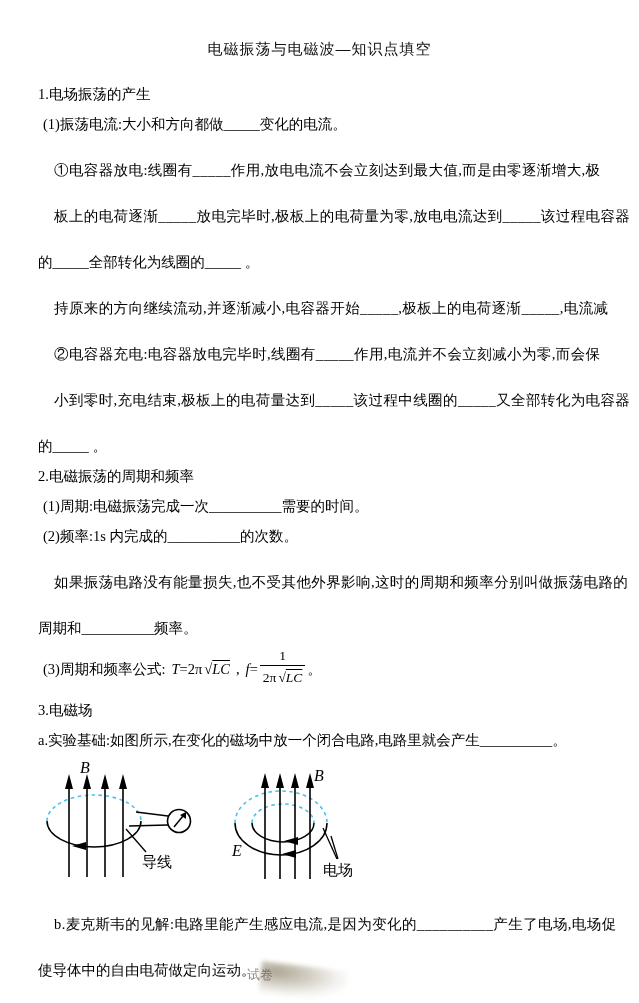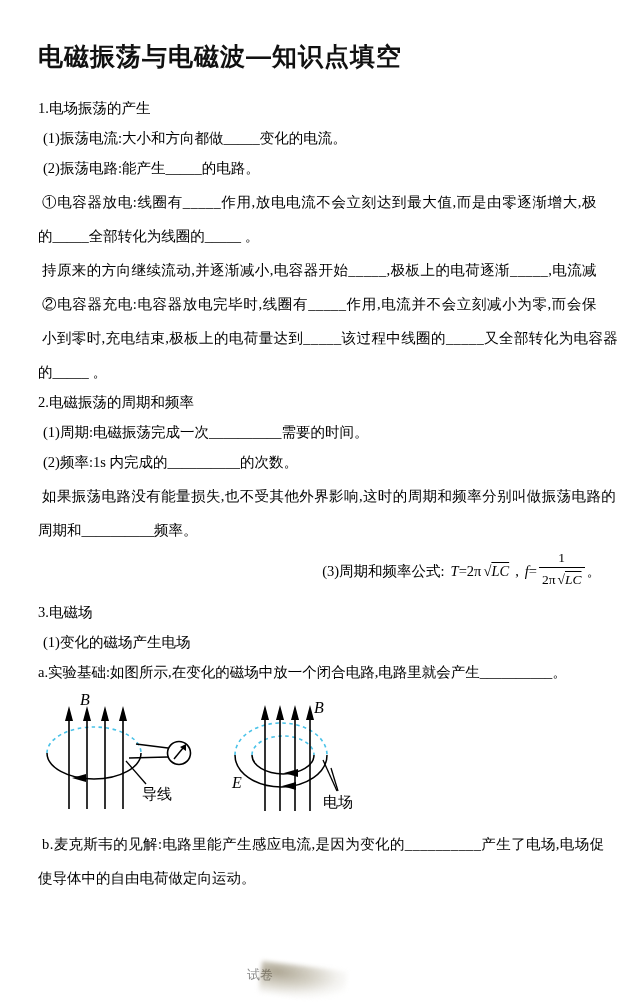--- a/index.html
+++ b/index.html
@@ -9,49 +9,48 @@
     background:#ffffff;
     color:#000;
     font-family:"Liberation Serif","DejaVu Serif",serif;
     font-size:14.5px;
     position:relative;
     overflow:hidden;
   }
   .content { padding:40px 38px 0 38px; }
   .title {
     font-family:"Liberation Sans","DejaVu Sans",sans-serif;
-    font-weight:700;
-    font-size:25px;
-    text-align:left;
+    font-weight:400;
+    font-size:15px;
+    text-align:center;
     margin:0 0 20px 0;
     letter-spacing:1px;
     color:#111;
   }
   p.line {
     margin:0; padding:0;
     line-height:30px;
     white-space:nowrap;
   }
   p.jline {
-    margin:4px; padding:0;
+    margin:16px; padding:0;
     line-height:30px;
     text-align:justify;
     text-align-last:justify;
     white-space:nowrap;
     letter-spacing:0.4px;
   }
   p.sub { padding-left:5px; }
   .it { font-style:italic; }
   
   .formula-line {
     height:52px;
     display:flex;
     align-items:center;
     margin:0;
-    justify-content:flex-end;
   }
   .formula-line .gap { width:6px; display:inline-block; }
   .radicand { text-decoration:overline; font-style:italic; }
   .radical { margin-left:2px; }
   .frac {
     display:inline-flex;
     flex-direction:column;
     text-align:center;
     font-size:13.5px;
     line-height:1.25;
@@ -92,23 +91,23 @@
 </style>
 </head>
 <body>
 
 <div class="content">
 
   <h1 class="title">电磁振荡与电磁波—知识点填空</h1>
 
   <p class="line">1.电场振荡的产生</p>
   <p class="line sub">(1)振荡电流:大小和方向都做_____变化的电流。</p>
-  <p class="line sub">(2)振荡电路:能产生_____的电路。</p>
 
   <p class="jline">①电容器放电:线圈有_____作用,放电电流不会立刻达到最大值,而是由零逐渐增大,极</p>
+  <p class="jline">板上的电荷逐渐_____放电完毕时,极板上的电荷量为零,放电电流达到_____该过程电容器</p>
   <p class="line">的_____全部转化为线圈的_____ 。</p>
 
   <p class="jline">持原来的方向继续流动,并逐渐减小,电容器开始_____,极板上的电荷逐渐_____,电流减</p>
   <p class="jline">②电容器充电:电容器放电完毕时,线圈有_____作用,电流并不会立刻减小为零,而会保</p>
   <p class="jline">小到零时,充电结束,极板上的电荷量达到_____该过程中线圈的_____又全部转化为电容器</p>
   <p class="line">的_____ 。</p>
 
   <p class="line">2.电磁振荡的周期和频率</p>
   <p class="line sub">(1)周期:电磁振荡完成一次__________需要的时间。</p>
   <p class="line sub">(2)频率:1s 内完成的__________的次数。</p>
@@ -126,21 +125,20 @@
     <span class="it">f</span>
       <span>=</span>
     <span class="frac">
         <span class="num">1</span>
         <span class="den"><span>2π</span><span class="radical">√</span><span class="radicand">LC</span></span>
       </span>
     <span>。</span>
   </p>
 
   <p class="line">3.电磁场</p>
-  <p class="line sub">(1)变化的磁场产生电场</p>
   <p class="line">a.实验基础:如图所示,在变化的磁场中放一个闭合电路,电路里就会产生__________。</p>
 
   <div class="figures">
     <svg width="565" height="130" viewBox="0 0 565 130">
 
       <g>
 
         <path d="M 7 62 A 47 26 0 0 1 101 62" fill="none" stroke-width="1.6" stroke-dasharray="3.5,3.5" stroke="#49c2e8"></path>
 
         <path d="M 7 62 A 47 26 0 0 0 101 62" fill="none" stroke="#000" stroke-width="1.5"></path>

